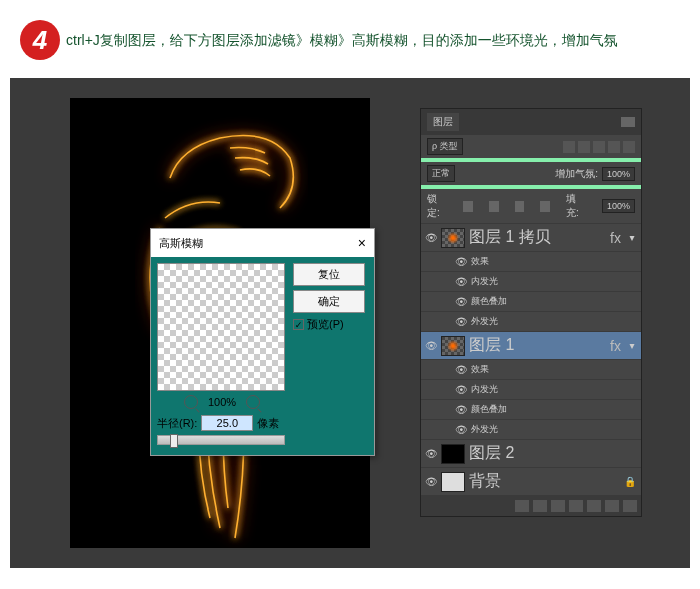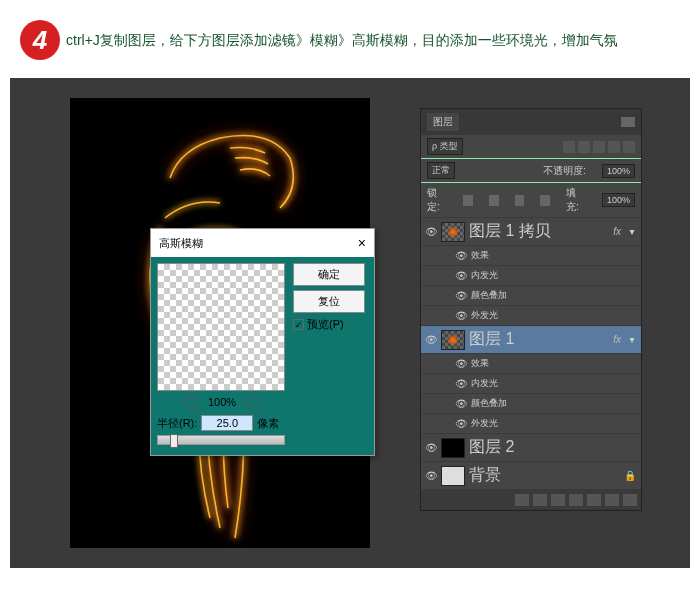--- a/index.html
+++ b/index.html
@@ -29,37 +29,37 @@
   .slider-thumb { position: absolute; left: 12px; top: -2px; width: 8px; height: 14px; background: #eee; border: 1px solid #666; }
   .dialog-side { width: 80px; padding-left: 6px; }
   .btn { width: 72px; padding: 3px 0; margin-bottom: 4px; border: 1px solid #888; background: #f4f4f4; font-size: 11px; text-align: center; }
   .chk-row { display: flex; align-items: center; gap: 3px; margin-top: 4px; font-size: 11px; }
   .chk { width: 11px; height: 11px; border: 1px solid #666; display: flex; align-items: center; justify-content: center; font-size: 9px; }
   
   .panel { position: absolute; right: 48px; top: 30px; width: 222px; background: #454545; color: #ccc; font-size: 10px; border: 1px solid #222; }
   .panel-tab { display: flex; align-items: center; background: #383838; padding: 4px 6px; }
   .panel-tab span { background: #454545; padding: 2px 6px; }
   .panel-menu { margin-left: auto; display: flex; gap: 4px; }
-  .panel-row { display: flex; align-items: center; padding: 3px 6px; gap: 16px; border-bottom: 1px solid #86efac; }
+  .panel-row { display: flex; align-items: center; padding: 3px 6px; gap: 4px; border-bottom: 4px solid #86efac; }
   .panel-select { background: #3a3a3a; border: 1px solid #222; padding: 1px 4px; font-size: 9px; }
   .panel-icons { display: flex; gap: 3px; margin-left: auto; }
   .panel-icons span { width: 12px; height: 12px; background: #555; display: inline-block; }
   .lock-row { display: flex; align-items: center; gap: 16px; padding: 3px 6px; border-bottom: 1px solid #3a3a3a; }
   .lock-row .ic { width: 11px; height: 11px; background: #666; display: inline-block; }
   
   .layer-list { max-height: 280px; overflow: hidden; }
   .layer-item { display: flex; align-items: center; padding: 3px 4px; gap: 4px; border-bottom: 1px solid #3a3a3a; }
   .layer-item.selected { background: #5a7aa0; }
   .eye { width: 12px; text-align: center; font-size: 10px; }
   .thumb { width: 24px; height: 20px; background: #000; border: 1px solid #222; position: relative; }
   .thumb.checker { background-image: repeating-conic-gradient(#666 0% 25%, #444 0% 50%); background-size: 6px 6px; }
   .thumb.white { background: #dedede; }
   .thumb .mini { position: absolute; inset: 3px; background: radial-gradient(circle, #ff6a00 10%, transparent 60%); }
   .layer-name { flex: 1; font-size: 16px; }
-  .fx-label { font-size: 10px; color: #bbb; font-style: italic; padding-right: 2px; }
+  .fx-label { font-size: 14px; color: #bbb; padding-right: 2px; }
   .expand { width: 10px; text-align: center; }
   .layer-sub { padding-left: 34px; font-size: 9px; }
   
   .panel-footer { display: flex; justify-content: flex-end; gap: 4px; padding: 4px; background: #3a3a3a; }
   .panel-footer span { width: 14px; height: 12px; background: #555; display: inline-block; }
 </style>
 </head>
 <body>
 
 <div class="step-header">
@@ -114,22 +114,22 @@
         <div class="radius-row">
           <span>半径(R):</span>
           <input class="radius-input" value="25.0" style="">
           <span>像素</span>
         </div>
         <div class="slider">
           <div class="slider-thumb"></div>
         </div>
       </div>
       <div class="dialog-side">
+        <div class="btn">复位</div>
         <div class="btn">确定</div>
-        <div class="btn">复位</div>
         <div class="chk-row">
           <div class="chk">✓</div>
           <span>预览(P)</span>
         </div>
       </div>
     </div>
   </div>
 
   <div class="panel">
     <div class="panel-tab">
@@ -143,21 +143,21 @@
       <div class="panel-icons">
         <span></span>
         <span></span>
         <span></span>
         <span></span>
         <span></span>
       </div>
     </div>
     <div class="panel-row">
       <span class="panel-select">正常</span>
-      <span style="margin-left:auto">不透明度:</span>
+      <span style="margin-left:auto">增加气氛:</span>
       <span class="panel-select">100%</span>
     </div>
     <div class="lock-row">
       <span>锁定:</span>
       <span class="ic"></span>
       <span class="ic"></span>
       <span class="ic"></span>
       <span class="ic"></span>
       <span style="margin-left:auto">填充:</span>
       <span class="panel-select">100%</span>

